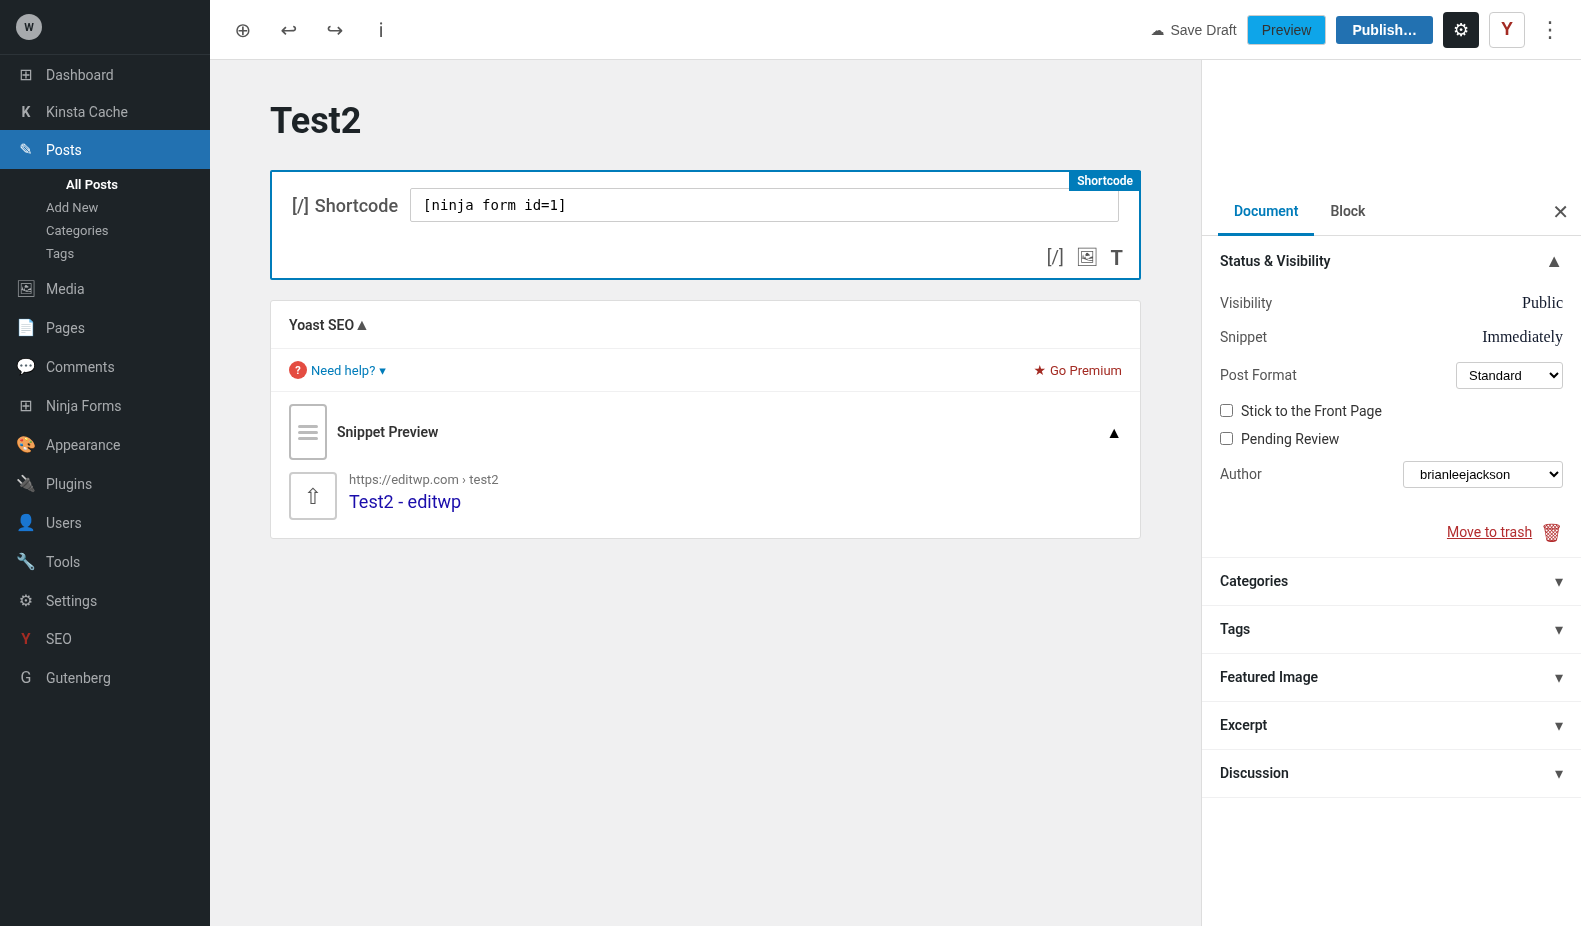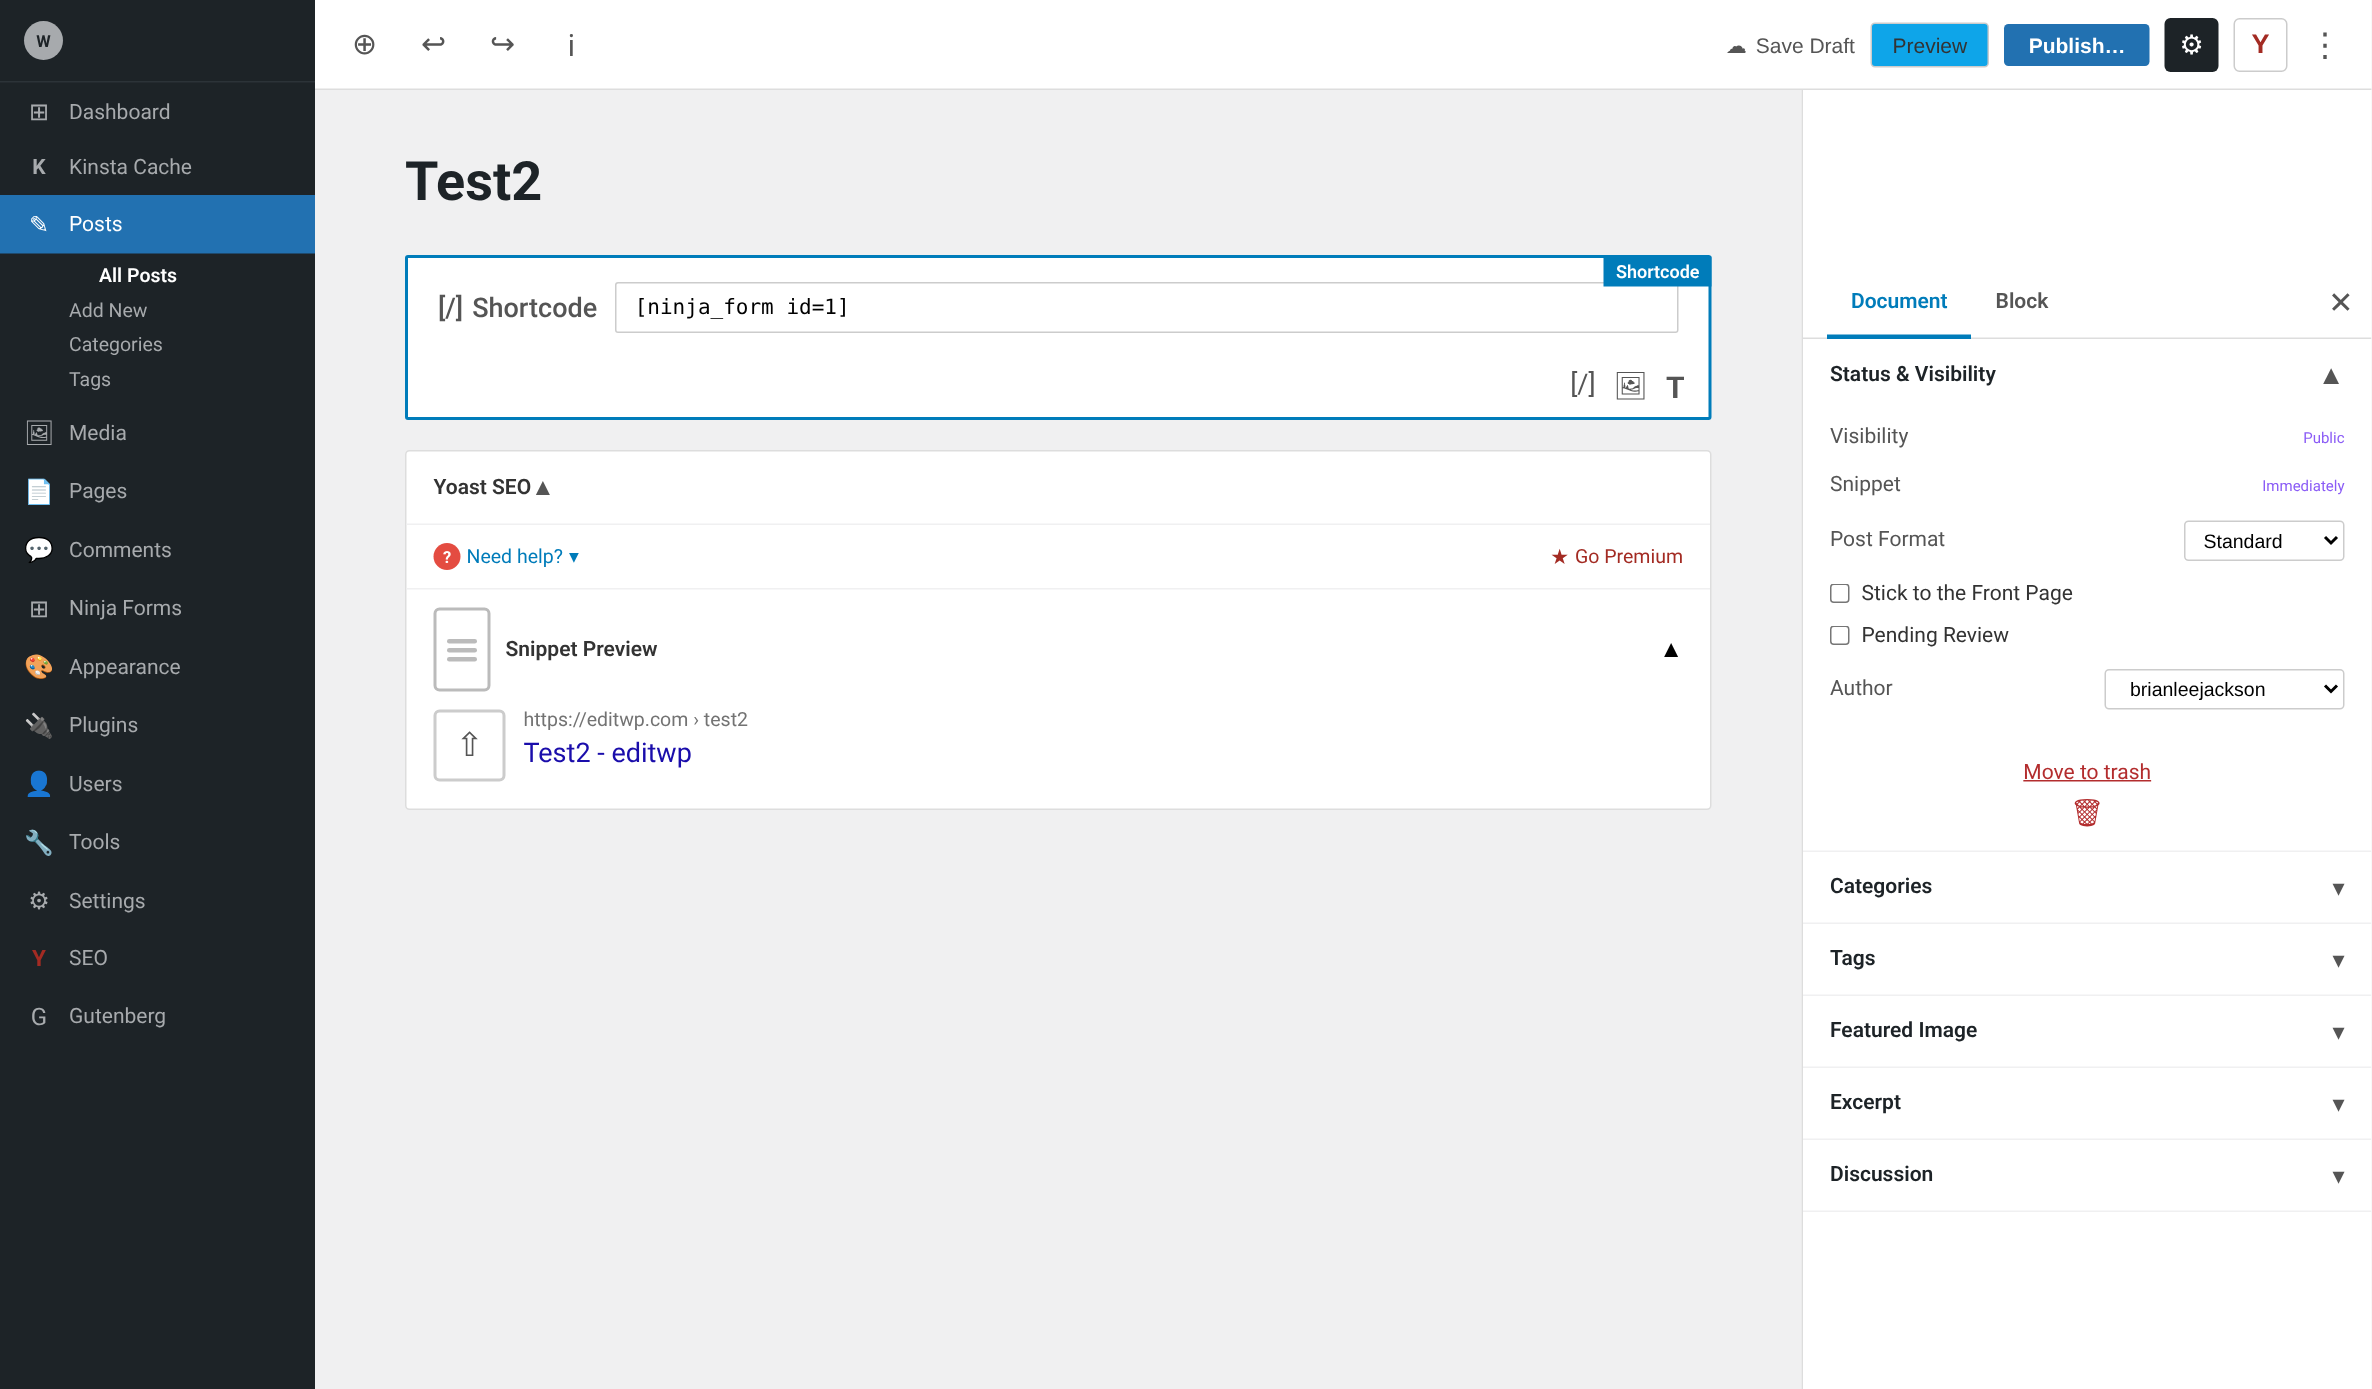--- a/index.html
+++ b/index.html
@@ -214,41 +214,40 @@
     }
     .panel-section-title { font-size: 14px; font-weight: 600; color: #1d2327; }
     .panel-section-arrow { font-size: 18px; color: #555; }
     .panel-section-body { padding: 0 18px 16px; }
     .panel-row {
       display: flex; align-items: center; justify-content: space-between;
       padding: 8px 0;
       font-size: 14px;
     }
     .panel-row-label { color: #555; }
-    .panel-row-value a { color: #8b5cf6; text-decoration: none; font-size: 10px; }
+    .panel-row-value a { color: #0f172a; text-decoration: none; font-size: 16px; font-family: Liberation Serif, serif; }
     .panel-select {
       border: 1px solid #ccc; border-radius: 3px;
       padding: 4px 24px 4px 8px; font-size: 13px;
       appearance: auto; cursor: pointer;
       background: #fff;
     }
     .checkbox-row {
       display: flex; align-items: center; gap: 8px;
       padding: 6px 0; font-size: 14px; color: #333;
     }
     .checkbox-row input[type=checkbox] { cursor: pointer; }
     .author-select {
       border: 1px solid #ccc; border-radius: 3px;
       padding: 4px 12px; font-size: 13px; cursor: pointer;
       background: #fff; min-width: 160px;
     }
     .trash-row {
       display: flex; align-items: center; justify-content: flex-end; gap: 8px;
       padding: 10px 18px 14px;
-      flex-direction: column;
     }
     .trash-link { color: #b32d2e; text-decoration: underline; font-size: 14px; cursor: pointer; }
     .trash-icon { color: #b32d2e; font-size: 18px; cursor: pointer; }
     .panel-collapse-row {
       display: flex; align-items: center; justify-content: space-between;
       padding: 14px 18px; cursor: pointer; border-bottom: 1px solid #f0f0f1;
     }
     .panel-collapse-label { font-size: 14px; font-weight: 600; color: #1d2327; }
     .chevron-icon { font-size: 16px; color: #555; }
   </style>

